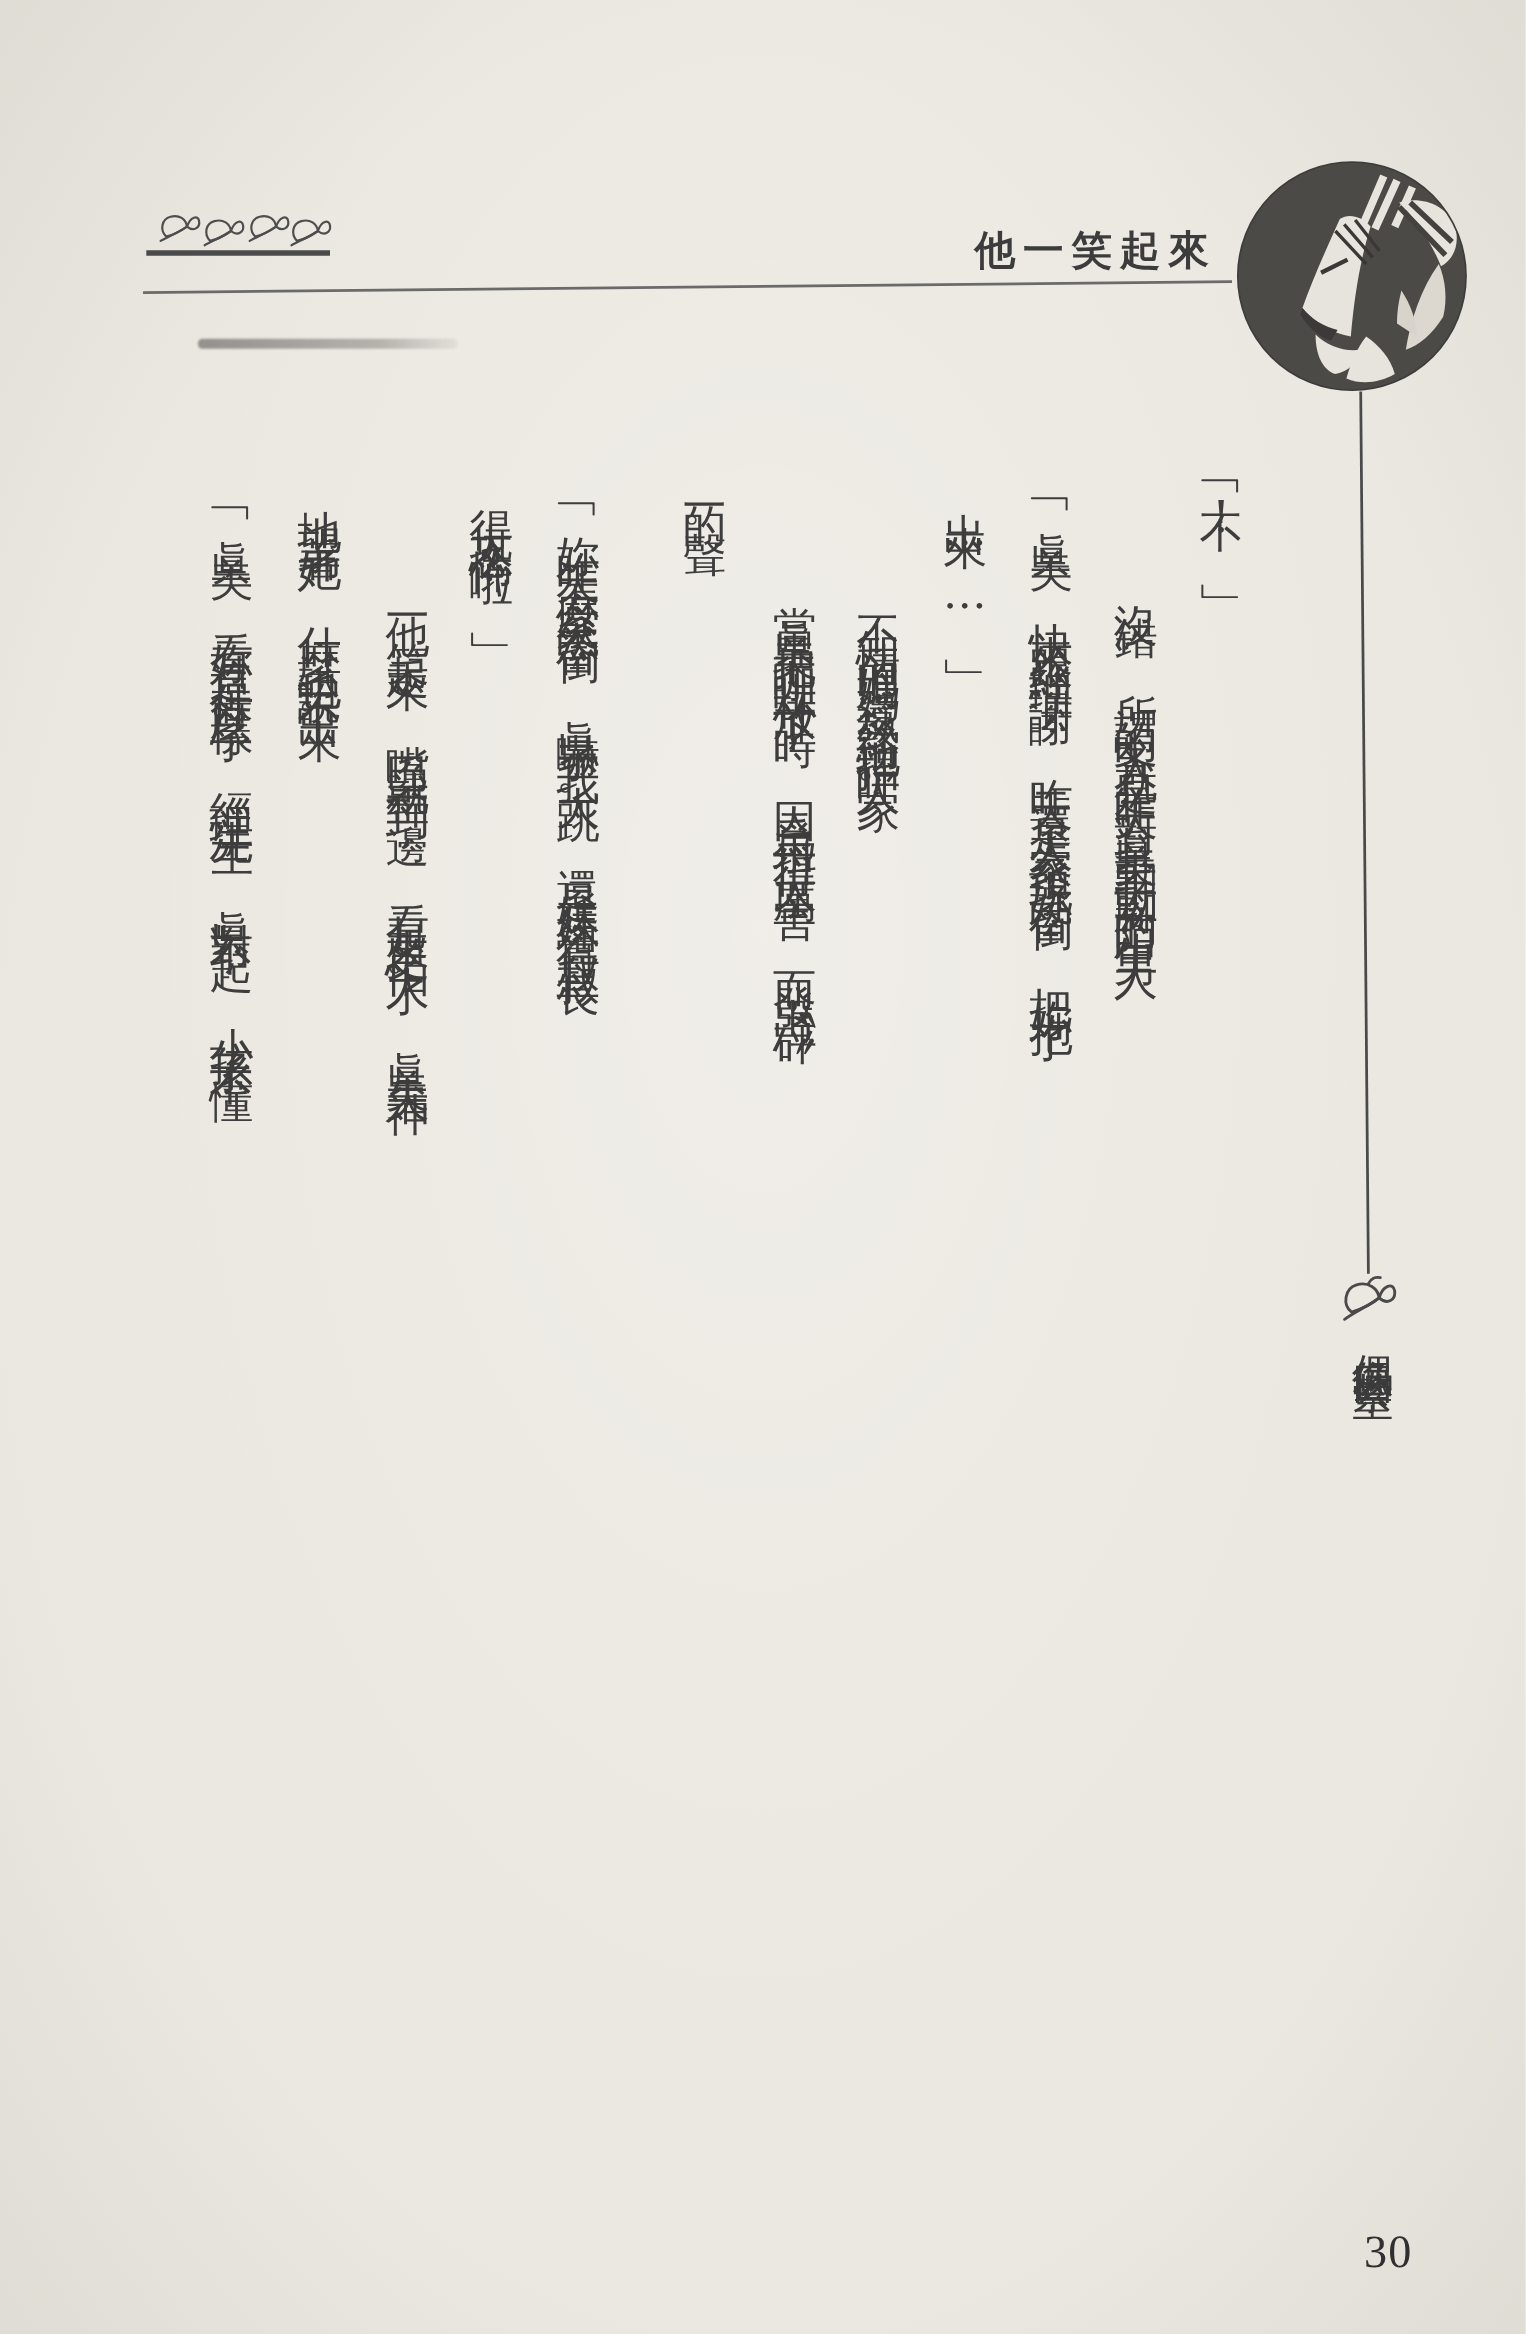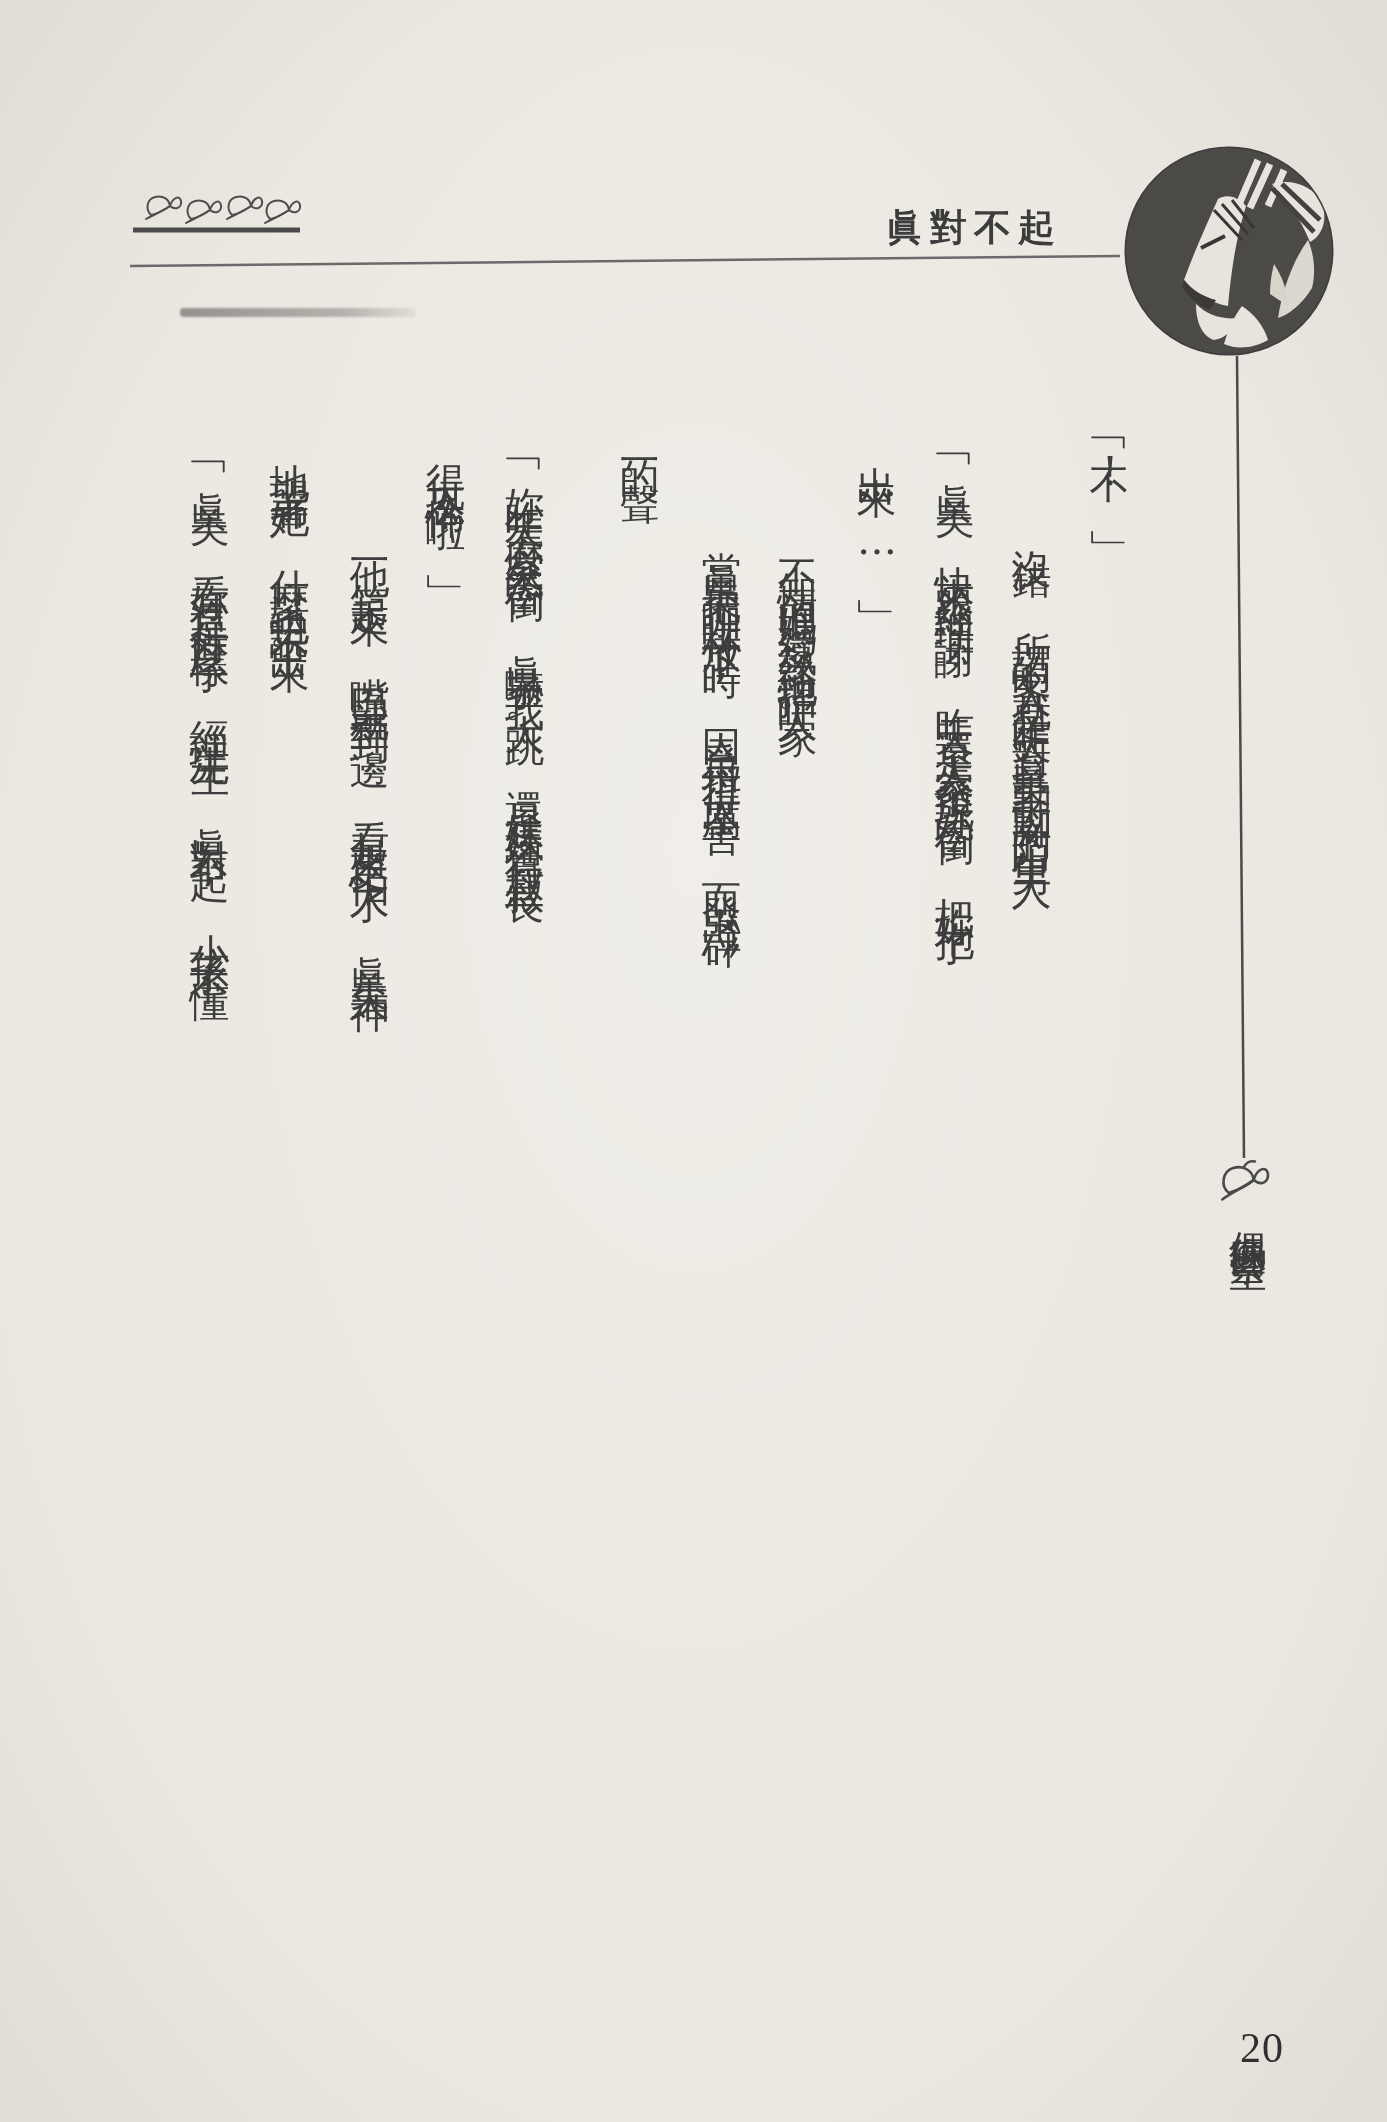--- a/index.html
+++ b/index.html
@@ -102,21 +102,21 @@
 
     <line x1="133" y1="230" x2="300" y2="230" stroke="#4b4b4b" stroke-width="5"></line>
 
     <line x1="130" y1="266" x2="1120" y2="256" stroke="#6a6a6a" stroke-width="2.5"></line>
 
     <line x1="1237" y1="356" x2="1244" y2="1158" stroke="#4a4a4a" stroke-width="2.5"></line>
   </svg>
 
   <div class="streak"></div>
 
-  <div class="lib-label">眞對不起</div>
+  <div class="lib-label">他一笑起來</div>
 
   <div class="portrait">
     <svg viewBox="0 0 214 214">
       <defs>
           <clipPath id="pc">
             <circle cx="107" cy="107" r="103"></circle>
           </clipPath>
         </defs>
       <circle cx="107" cy="107" r="103" fill="#e9e6df" stroke="#3d3d3d" stroke-width="3"></circle>
       <g clip-path="url(#pc)">
@@ -155,15 +155,15 @@
   <div class="vcol" style="left:850px;top:435px;">出來……」</div>
   <div class="vcol" style="left:771px;top:528px;">不知情的媽媽還熱絡地招呼人家。</div>
   <div class="vcol" style="left:695px;top:520px;">當眞美把咖啡杯放下時,因爲手抖得太厲害,而發出〝砰〞</div>
   <div class="vcol" style="left:613px;top:428px;">的一聲。</div>
   <div class="vcol" style="left:498px;top:445px;">「妳昨天怎麼突然昏倒,眞嚇了我一大跳。還是妹妹覺得叔叔長</div>
   <div class="vcol" style="left:419px;top:432px;">得太恐怖啦?」</div>
   <div class="vcol" style="left:343px;top:528px;">他一笑起來,嘴巴就歪到一邊,看起來更怕人了。眞美失神</div>
   <div class="vcol" style="left:263px;top:432px;">地望著她,什麼話也說不出來。</div>
   <div class="vcol" style="left:183px;top:448px;">「眞美,看妳這是什麼樣子。經理先生,眞對不起,小孩子不懂</div>
 
-  <div class="page-num">20</div>
+  <div class="page-num">30</div>
 
 </div>
 
 </body></html>

